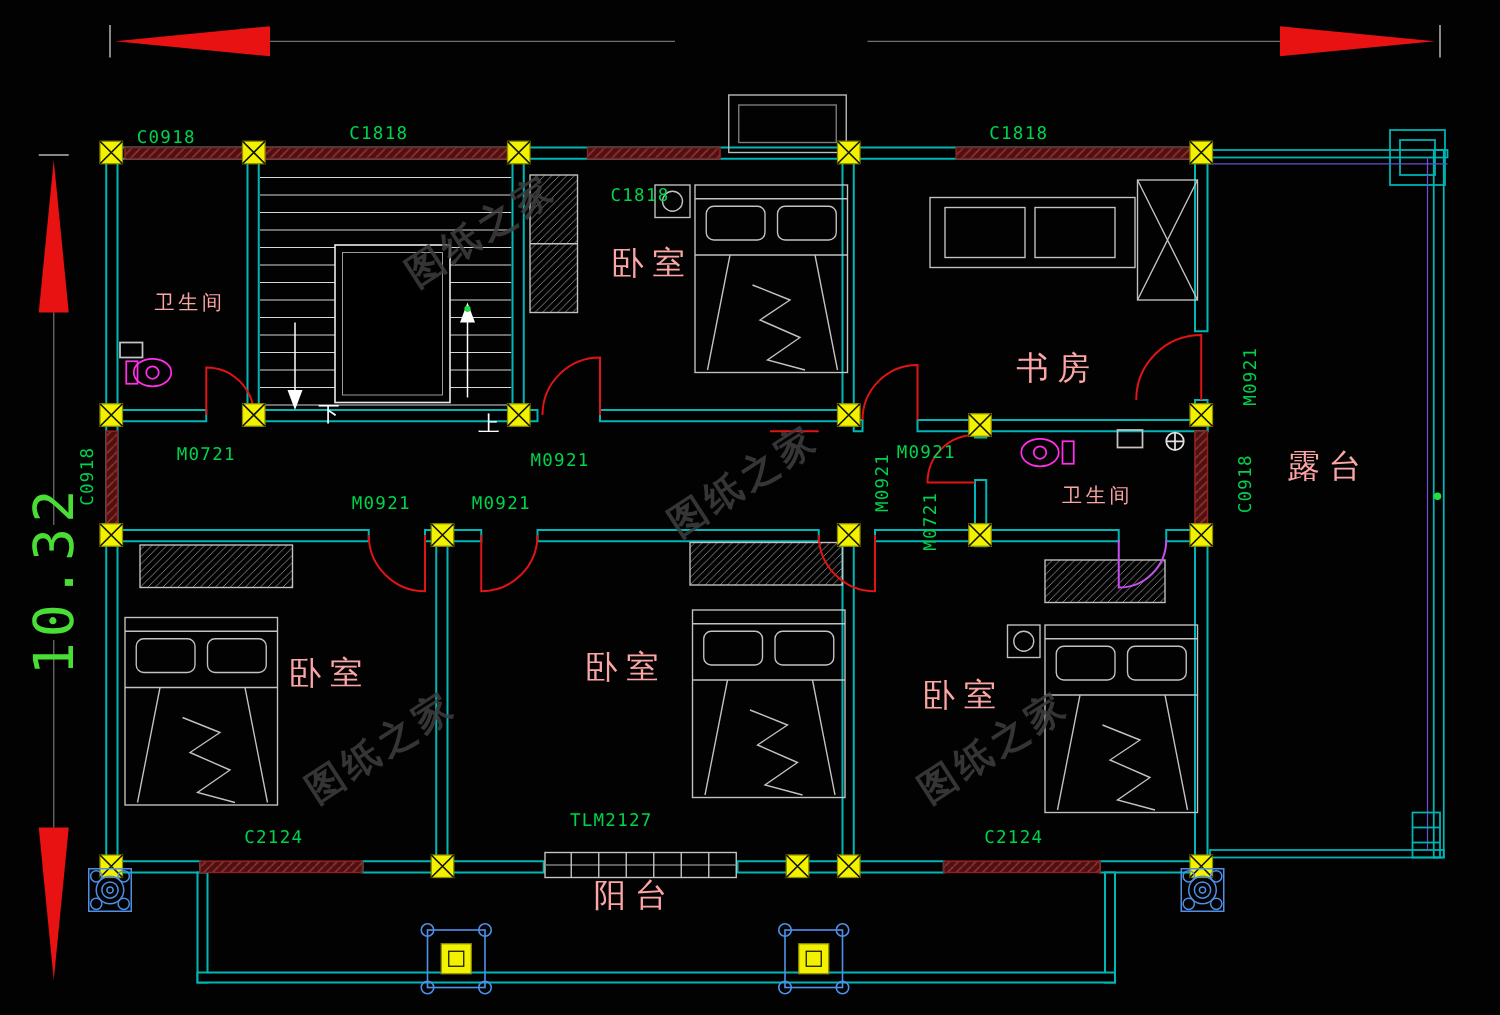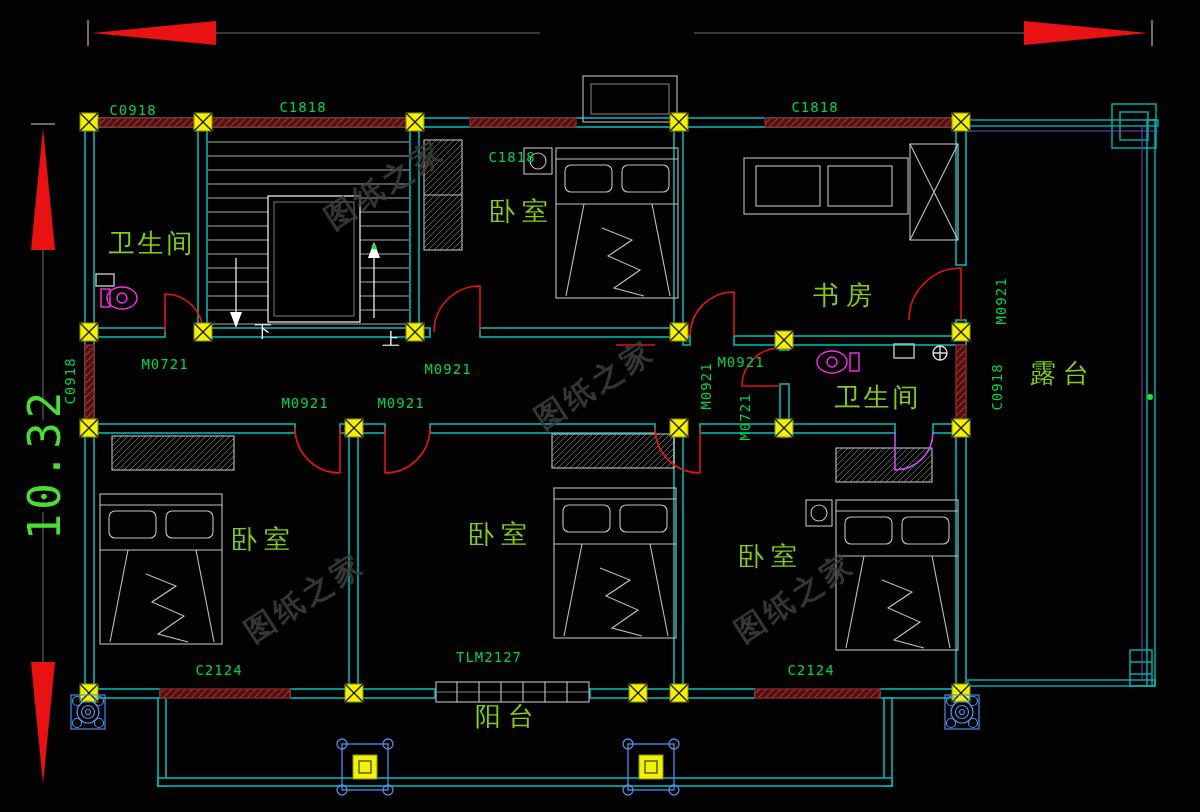--- a/index.html
+++ b/index.html
@@ -6,22 +6,22 @@
   .stage{position:relative;width:1200px;height:812px;background:#020202;overflow:hidden;
          font-family:"Liberation Sans",sans-serif;}
   .stage svg{position:absolute;left:0;top:0;}
   .overlay{position:absolute;left:0;top:0;width:100%;height:100%;pointer-events:none;}
   .overlay span{position:absolute;transform:translate(-50%,-50%);white-space:nowrap;display:block;}
   .vert{transform:translate(-50%,-50%) rotate(-90deg) !important;}
   .wm{transform:translate(-50%,-50%) rotate(-33deg) !important;
       font:bold 30px "DejaVu Serif",serif;color:#3e3e3e;letter-spacing:4px;opacity:.85;}
   .dim{font:44px "DejaVu Sans Mono",monospace;color:#49dd35;letter-spacing:4px;}
   .code{font:14px "DejaVu Sans Mono",monospace;color:#00d24b;letter-spacing:1px;}
-  .room{font:26px "DejaVu Serif",serif;color:#84cc16;letter-spacing:7px;}
-  .room.sm{font-size:26px;letter-spacing:3px;}
+  .room{font:26px "DejaVu Serif",serif;color:#fca5a5;letter-spacing:7px;}
+  .room.sm{font-size:16px;letter-spacing:3px;}
   .stair{font:17px "DejaVu Serif",serif;color:#ffffff;}
 </style>
 </head>
 <body>
 
 <div class="stage">
 
 <svg width="1200" height="812" viewBox="0 0 1200 812">
   <defs>
     <pattern id="winhatch" width="7" height="7" patternUnits="userSpaceOnUse">

